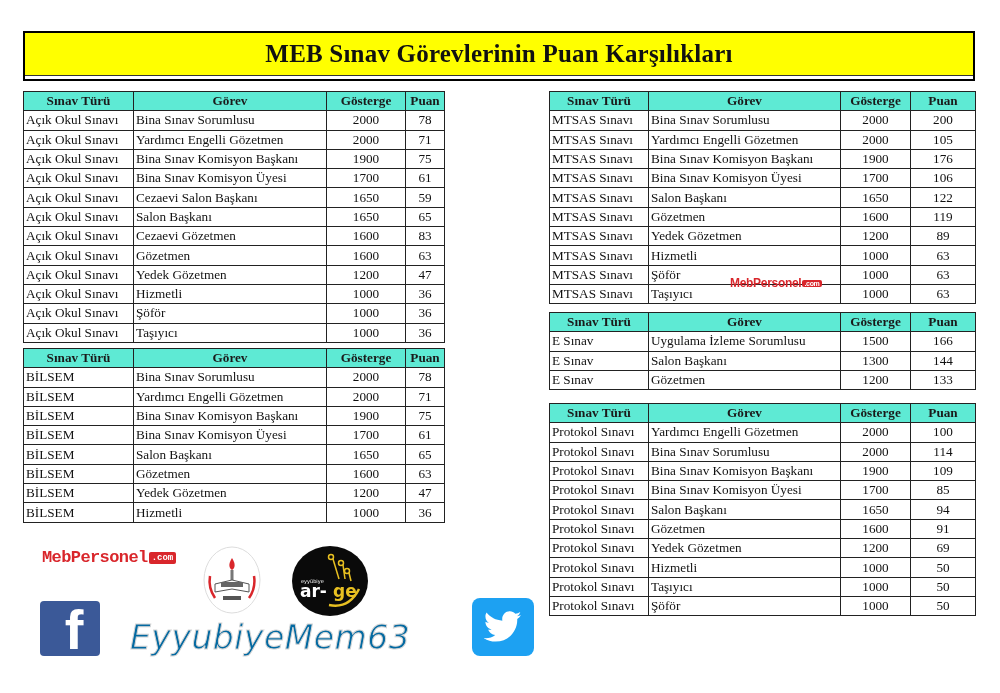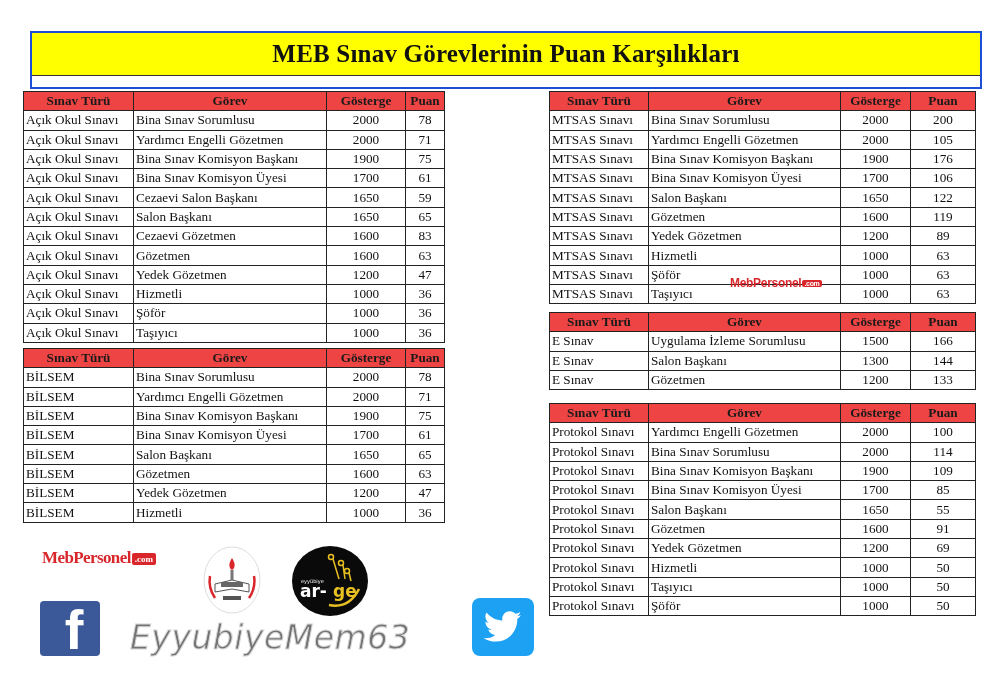--- a/index.html
+++ b/index.html
@@ -1,71 +1,71 @@
 <!DOCTYPE html>
 <html><head>
 <meta charset="utf-8">
 <style>
   html, body { margin:0; padding:0; }
   body {
     width:1000px; height:693px; background:#ffffff; position:relative; overflow:hidden;
     font-family:"Liberation Serif", "DejaVu Serif", serif; color:#111;
   }
   .banner {
-    position:absolute; left:30px; top:31px; width:952px; height:58px;
-    border:2px solid #1d4ed8; box-sizing:border-box; background:#fff;
+    position:absolute; left:23px; top:31px; width:952px; height:50px;
+    border:2px solid #000000; box-sizing:border-box; background:#fff;
   }
   .banner-title {
     height:42px; background:#ffff00; border-bottom:1.5px solid #333;
     display:flex; align-items:center; justify-content:center;
     font-weight:bold; font-size:25px; letter-spacing:0.2px; color:#111;
   }
   table.grid {
     position:absolute; border-collapse:collapse; table-layout:fixed;
     font-size:13.2px; background:#fff;
   }
   table.grid td, table.grid th {
     border:1.5px solid #222; height:18.3px; padding:0 2px; line-height:16px;
     white-space:nowrap; overflow:hidden;
   }
   table.grid th {
-    background:#ef4444; font-weight:bold; text-align:center; font-size:13.2px; color:#1a1a1a;
+    background:#5eead4; font-weight:bold; text-align:center; font-size:13.2px; color:#1a1a1a;
   }
   table.grid td.c { text-align:center; }
   table.grid td.l { text-align:left; }
   .t-left { left:23px; }
   .t-right { left:549px; }
   .wm-inline {
     position:absolute; left:730px; top:276px; font-family:"Liberation Sans", sans-serif;
     font-weight:bold; font-size:12px; color:#d9262b; letter-spacing:-0.3px;
   }
   .wm-inline .com { background:#d9262b; color:#fff; font-size:7px; padding:0 2px; border-radius:2px; vertical-align:middle; margin-left:1px;}
   .logo-meb {
-    position:absolute; left:42px; top:548px; font-family:Liberation Serif, serif;
+    position:absolute; left:42px; top:548px; font-family:Liberation Mono, monospace;
     font-weight:bold; font-size:17px; color:#d9262b; letter-spacing:-0.6px;
   }
   .logo-meb .com { background:#d9262b; color:#fff; font-size:9px; padding:1px 3px; border-radius:2px; vertical-align:middle; margin-left:1px; letter-spacing:0;}
   .emblem {
     position:absolute; left:203px; top:546px; width:58px; height:68px;
   }
   .arge {
     position:absolute; left:291px; top:545px; width:78px; height:72px;
   }
   .fb {
     position:absolute; left:40px; top:601px; width:60px; height:55px; background:#3b5998; border-radius:4px;
     display:flex; align-items:flex-end; justify-content:center; overflow:hidden;
   }
   .fb span { color:#fff; font-family:"Liberation Sans", sans-serif; font-weight:bold; font-size:56px; line-height:52px; margin-left:8px; }
   .tw {
     position:absolute; left:472px; top:598px; width:62px; height:58px; background:#1da1f2; border-radius:8px;
     display:flex; align-items:center; justify-content:center;
   }
   .handle {
     position:absolute; left:130px; top:618px; font-family:"DejaVu Sans", sans-serif; font-style:italic;
-    font-size:33px; color:#737373; -webkit-text-stroke:1px #d6d6d6; letter-spacing:0.5px;
+    font-size:33px; color:#0369a1; -webkit-text-stroke:1px #d6d6d6; letter-spacing:0.5px;
   }
 </style>
 </head>
 <body>
 
 <div class="banner">
   <div class="banner-title">MEB Sınav Görevlerinin Puan Karşılıkları</div>
 </div>
 
 <table class="grid t-left" style="top:91px; width:421px;">
@@ -379,21 +379,21 @@
       <tr>
         <td class="l">Protokol Sınavı</td>
         <td class="l">Bina Sınav Komisyon Üyesi</td>
         <td class="c">1700</td>
         <td class="c">85</td>
       </tr>
       <tr>
         <td class="l">Protokol Sınavı</td>
         <td class="l">Salon Başkanı</td>
         <td class="c">1650</td>
-        <td class="c">55</td>
+        <td class="c">94</td>
       </tr>
       <tr>
         <td class="l">Protokol Sınavı</td>
         <td class="l">Gözetmen</td>
         <td class="c">1600</td>
         <td class="c">91</td>
       </tr>
       <tr>
         <td class="l">Protokol Sınavı</td>
         <td class="l">Yedek Gözetmen</td>

